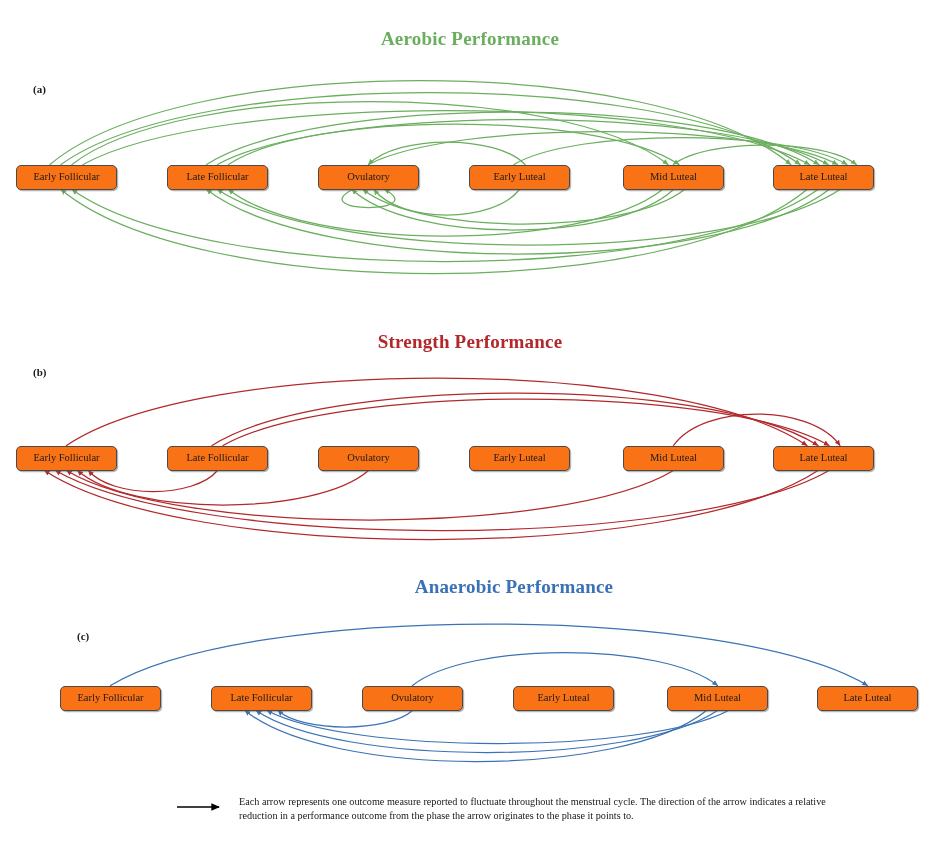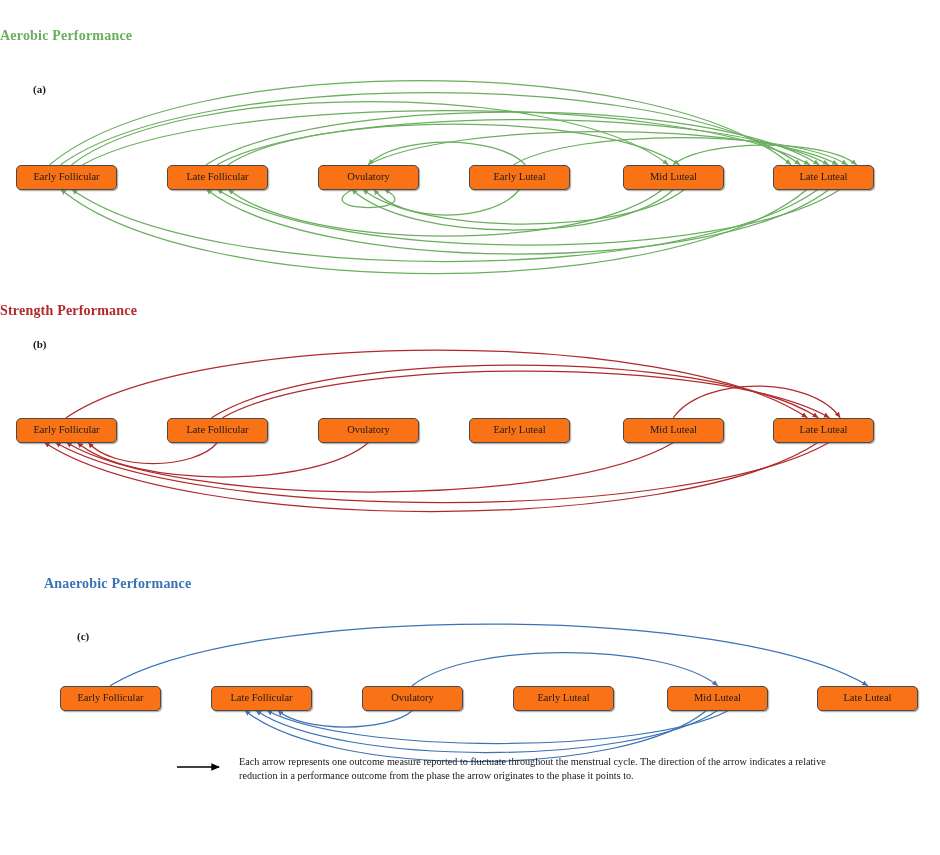--- a/index.html
+++ b/index.html
@@ -29,22 +29,23 @@
     overflow: visible;
   }
   .panel {
     position: absolute;
     left: 0;
     width: 940px;
   }
   .panel-title {
     position: absolute;
     width: 940px;
+    text-align: center;
     font-weight: bold;
-    font-size: 14px;
+    font-size: 19px;
     letter-spacing: 0.2px;
     font-family: "Liberation Serif", "DejaVu Serif", serif;
   }
   .panel-letter {
     position: absolute;
     font-weight: bold;
     font-size: 11px;
     color: #1a1a1a;
     font-family: "Liberation Serif", "DejaVu Serif", serif;
   }
@@ -128,21 +129,21 @@
       <div class="node-box" style="left: 469px; top: 164.5px; width: 101px; height: 25px;">
         <span>Early Luteal</span>
       </div>
       <div class="node-box" style="left: 623px; top: 164.5px; width: 101px; height: 25px;">
         <span>Mid Luteal</span>
       </div>
       <div class="node-box" style="left: 773px; top: 164.5px; width: 101px; height: 25px;">
         <span>Late Luteal</span>
       </div>
     </div>
-    <div class="panel" style="top: 288px; height: 262px;">
+    <div class="panel" style="top: 316px; height: 262px;">
       <div class="panel-title" style="top: 15px; color: rgb(178, 40, 43);">Strength Performance</div>
       <div class="panel-letter" style="left: 33px; top: 50px;">(b)</div>
       <svg class="panel-svg" width="940" height="262">
         <defs>
           <marker id="ah-panel-b" viewBox="0 0 10 10" refX="8.4" refY="5" markerWidth="5" markerHeight="5" orient="auto-start-reverse" markerUnits="strokeWidth">
             <path d="M 0 0.8 L 9 5 L 0 9.2 z" fill="#b2282b"></path>
           </marker>
         </defs>
         <path d="M 66.5 129.5 C 199.79 39.5, 673.71 39.5, 807 129.5" fill="none" stroke="#b2282b" stroke-width="1.25" stroke-linecap="round" marker-end="url(#ah-panel-b)"></path>
         <path d="M 212 129.5 C 321.08 59.5, 708.92 59.5, 818 129.5" fill="none" stroke="#b2282b" stroke-width="1.25" stroke-linecap="round" marker-end="url(#ah-panel-b)"></path>
@@ -201,21 +202,21 @@
       <div class="node-box" style="left: 469px; top: 113.5px; width: 101px; height: 25px;">
         <span>Early Luteal</span>
       </div>
       <div class="node-box" style="left: 623px; top: 113.5px; width: 101px; height: 25px;">
         <span>Mid Luteal</span>
       </div>
       <div class="node-box" style="left: 773px; top: 113.5px; width: 101px; height: 25px;">
         <span>Late Luteal</span>
       </div>
     </div>
-    <div class="legend" style="left: 175px; top: 755px;">
+    <div class="legend" style="left: 175px; top: 795px;">
       <div class="legend-arrow"><svg width="52" height="14" viewBox="0 0 52 14">
           <defs>
             <marker id="legend-head" viewBox="0 0 10 10" refX="8" refY="5" markerWidth="6" markerHeight="6" orient="auto-start-reverse" markerUnits="strokeWidth">
               <path d="M 0 1 L 9 5 L 0 9 z" fill="#000000"></path>
             </marker>
           </defs>
           <line x1="2" y1="7" x2="44" y2="7" stroke="#000000" stroke-width="1.6" marker-end="url(#legend-head)"></line>
         </svg></div>
       <div class="legend-text">Each arrow represents one outcome measure reported to fluctuate throughout the menstrual cycle. The direction of the arrow indicates a relative reduction in a performance outcome from the phase the arrow originates to the phase it points to.</div>
     </div>

